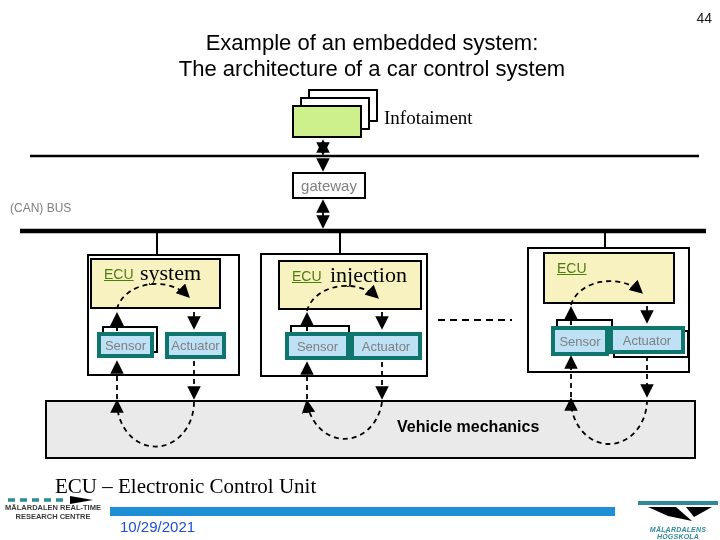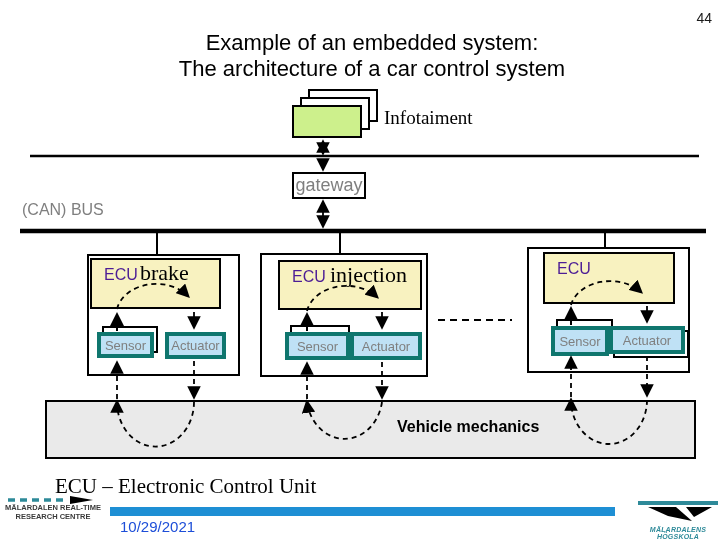--- a/index.html
+++ b/index.html
@@ -8,25 +8,25 @@
   .abs{position:absolute;}
   .title-wrap{top:30px;left:12px;width:720px;text-align:center;font-size:22px;line-height:26px;color:#000;}
   .pagenum{top:10px;right:8px;font-size:14px;color:#1a1a1a;}
   .serif{font-family:"Liberation Serif",serif;}
   .box{position:absolute;border:2px solid #000;box-sizing:border-box;background:#fff;}
   .container-box{position:absolute;border:2px solid #000;box-sizing:border-box;background:transparent;}
   .ecu-box{position:absolute;border:2px solid #000;box-sizing:border-box;background:var(--yellow_box);}
   .io-box{position:absolute;border:4px solid #0f766e;box-sizing:border-box;background:var(--blue_box);
           display:flex;align-items:center;justify-content:center;font-size:13px;color:#7f7f7f;overflow:hidden;white-space:nowrap;}
   .back-box{position:absolute;border:2px solid #000;box-sizing:border-box;background:#fff;}
-  .ecu-label{position:absolute;font-size:16px;color:#4c1d95;}
+  .ecu-label{position:absolute;font-size:14px;color:#4d7c0f;text-decoration:underline;}
   .ecu-name{position:absolute;font-family:"Liberation Serif",serif;font-size:22px;color:#000;}
   .gateway{top:172px;left:292px;width:74px;height:27px;display:flex;align-items:center;justify-content:center;
-           font-size:18px;color:#7f7f7f;}
-  .buslabel{top:201px;left:22px;font-size:16px;color:#7f7f7f;}
+           font-size:15px;color:#7f7f7f;}
+  .buslabel{top:201px;left:10px;font-size:12px;color:#7f7f7f;}
   .infolabel{top:107px;left:384px;font-size:19px;}
   .vehicle{top:400px;left:45px;width:651px;height:59px;background:var(--gray_box);border:2px solid #000;box-sizing:border-box;}
   .vehicle-label{position:absolute;left:350px;top:16px;font-size:16px;font-weight:bold;color:#000;}
   .caption{top:474px;left:55px;font-size:21px;}
   .mrtc{top:503px;left:2px;width:102px;text-align:center;font-size:7.5px;font-weight:bold;line-height:9px;color:#3a3a3a;}
   .bluebar{top:507px;left:110px;width:505px;height:9px;background:var(--bar_blue);}
   .datetxt{top:518px;left:120px;font-size:15px;color:#1d4ed8;}
   .mdh-text{top:526px;left:636px;width:84px;font-size:7px;font-weight:bold;font-style:italic;
             color:var(--logo_teal);text-align:center;letter-spacing:0.2px;}
   svg.overlay{position:absolute;top:0;left:0;pointer-events:none;z-index:5;}
@@ -50,21 +50,21 @@
 
   <div class="box gateway">
     <span>gateway</span>
   </div>
 
   <div class="abs buslabel">(CAN) BUS</div>
 
   <div class="container-box" style="left:87px;top:254px;width:153px;height:122px;"></div>
   <div class="ecu-box" style="left:90px;top:258px;width:131px;height:51px;">
     <span class="ecu-label" style="left:12px;top:6px;">ECU</span>
-    <span class="ecu-name" style="left:48px;top:0px;">brake</span>
+    <span class="ecu-name" style="left:48px;top:0px;">system</span>
   </div>
   <div class="back-box" style="left:102px;top:326px;width:56px;height:27px;"></div>
   <div class="io-box" style="left:97px;top:332px;width:57px;height:26px;">
     <span>Sensor</span>
   </div>
   <div class="io-box" style="left:165px;top:332px;width:61px;height:27px;">
     <span>Actuator</span>
   </div>
 
   <div class="container-box" style="left:260px;top:253px;width:168px;height:124px;"></div>

